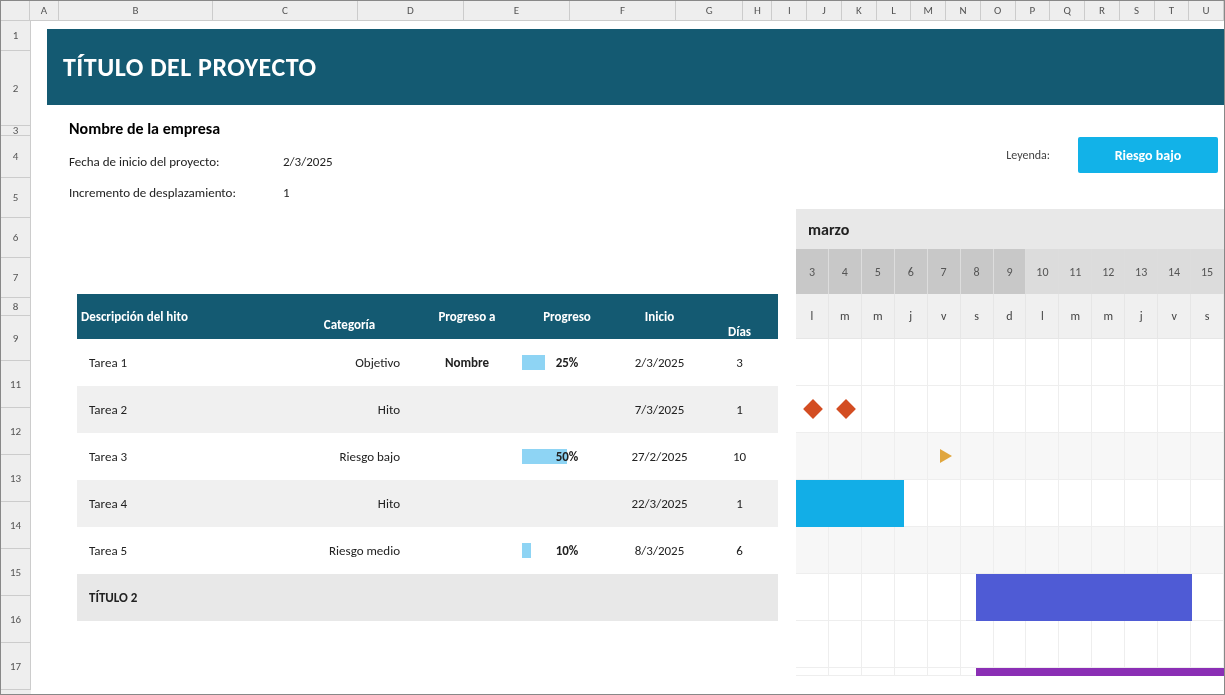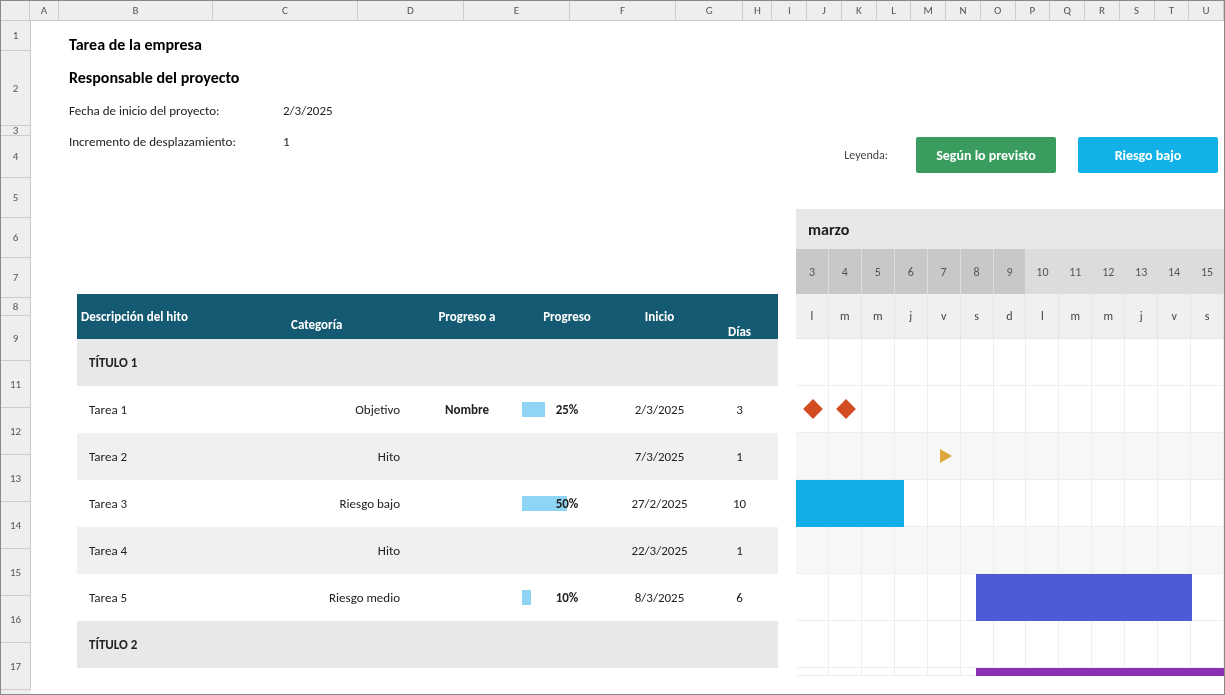--- a/index.html
+++ b/index.html
@@ -32,21 +32,21 @@
     .legend { position: absolute; right: 6px; top: 116px; display:flex; align-items:center; gap: 22px;}
     .legend-label { font-size: 12px; color: #444; margin-right: 6px; }
     .pill { height: 36px; display:flex; align-items:center; justify-content:center; color:#fff; font-weight:600; font-size:14px; border-radius:2px; }
     .p1 { background:#3a9c5f; width:140px; }
     .p2 { background:#12b2e8; width:140px; }
     .p3 { background:#4f5bd5; width:100px; color:#fff; }
 
     
     .tablehdr { background:#145a72; color:#fff; display:flex; align-items:center; height:45px; font-size:13px; font-weight:600; position:absolute; left:46px; top:273px; width:701px;}
     .th { padding:0 4px; }
-    .th.desc{width:210px;} .th.cat{width:125px;margin-top:16px;} .th.asg{width:110px;text-align:center;}
+    .th.desc{width:210px;} .th.cat{width:125px;text-align:center;margin-top:16px;} .th.asg{width:110px;text-align:center;}
     .th.prog{width:90px;text-align:center;} .th.ini{width:95px;text-align:center;} .th.dias{width:65px;text-align:center;margin-top:29px;}
 
     
     .rows { position:absolute; left:46px; top:318px; width:701px; font-size:13px; color:#222;}
     .drow { display:flex; align-items:center; height:47px; }
     .drow.alt { background:#f0f0f0; }
     .drow.title { background:#e8e8e8; font-weight:700; }
     .cell { padding:0 12px; }
     .cell.desc{width:210px;} .cell.cat{width:125px;text-align:right;} .cell.asg{width:110px;text-align:center;font-weight:bold;}
     .cell.prog{width:90px;text-align:center;font-weight:700;position:relative;}
@@ -115,57 +115,53 @@
     <div class="r" style="height: 47px;">12</div>
     <div class="r" style="height: 47px;">13</div>
     <div class="r" style="height: 47px;">14</div>
     <div class="r" style="height: 47px;">15</div>
     <div class="r" style="height: 47px;">16</div>
     <div class="r" style="height: 47px;">17</div>
   </div>
 
 <div class="sheet">
 
+  <div class="titlebar">
+    <h1>TÍTULO DEL PROYECTO</h1>
+  </div>
 
   <div class="info">
     <div class="rowline">
-        <div class="bold">Tarea de la empresa</div>
-      </div>
-    <div class="rowline" style="margin-top:14px;">
-        <div class="bold">Responsable del proyecto</div>
+        <div class="bold">Nombre de la empresa</div>
       </div>
     <div class="rowline" style="margin-top:16px;">
       <div class="lbl">Fecha de inicio del proyecto:</div>
       <div class="val">2/3/2025</div>
     </div>
     <div class="rowline" style="margin-top:16px;">
       <div class="lbl">Incremento de desplazamiento:</div>
       <div class="val">1</div>
     </div>
   </div>
 
   <div class="legend">
     <span class="legend-label">Leyenda:</span>
-    <div class="pill p1">Según lo previsto</div>
     <div class="pill p2">Riesgo bajo</div>
   </div>
 
   <div class="tablehdr">
     <div class="th desc">Descripción del hito</div>
     <div class="th cat">Categoría</div>
     <div class="th asg">Progreso a</div>
     <div class="th prog">Progreso</div>
     <div class="th ini">Inicio</div>
     <div class="th dias">Días</div>
   </div>
 
   <div class="rows">
-      <div class="drow title">
-        <div class="cell desc">TÍTULO 1</div>
-      </div>
       <div class="drow">
         <div class="cell desc">Tarea 1</div>
         <div class="cell cat">Objetivo</div>
         <div class="cell asg">Nombre</div>
         <div class="cell prog"><div class="progbar" style="width: 25%;"></div><span class="progtxt">25%</span></div>
         <div class="cell ini">2/3/2025</div>
         <div class="cell dias">3</div>
       </div>
       <div class="drow alt">
         <div class="cell desc">Tarea 2</div>

